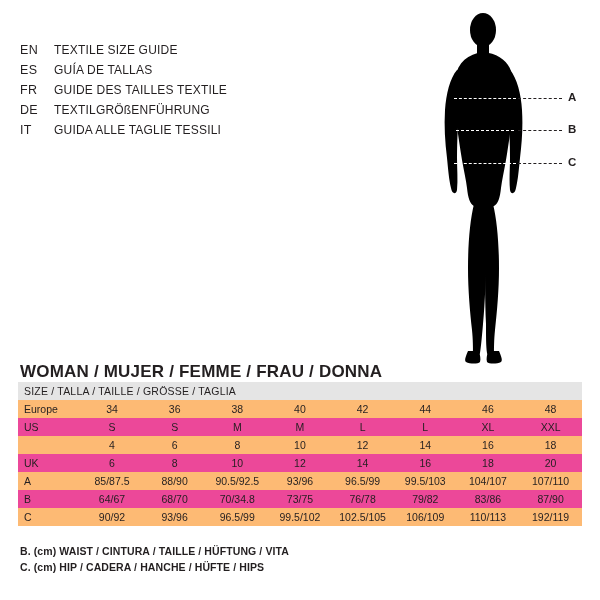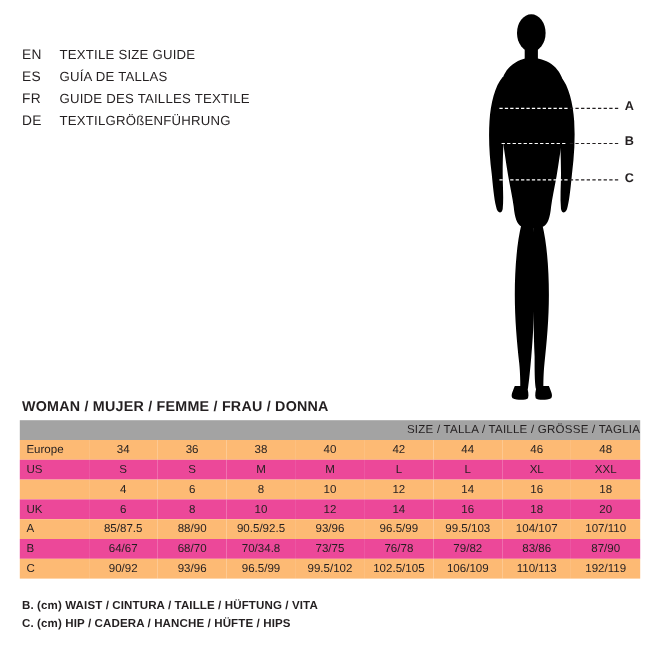--- a/index.html
+++ b/index.html
@@ -72,21 +72,21 @@
     font-size: 11.5px;
     font-weight: bold;
     color: #231f20;
   }
 
   
   .woman-heading {
     position: absolute;
     left: 20px;
     top: 362px;
-    font-size: 13px;
+    font-size: 17px;
     font-weight: bold;
     letter-spacing: 0.2px;
     color: #231f20;
     text-align: right;
   }
 
   
   .size-table {
     position: absolute;
     left: 18px;
@@ -102,24 +102,24 @@
     padding: 0;
     text-align: center;
     vertical-align: middle;
   }
   .size-table td.rowhead {
     text-align: left;
     padding-left: 6px;
     width: 76px;
   }
   .size-table tr.head td {
-    background: #a3a3a3;
+    background: #e5e5e5;
     font-weight: normal;
     font-size: 10.5px;
-    text-align: right;
+    text-align: left;
     padding-left: 6px;
     letter-spacing: 0.2px;
   }
   .size-table tr.shaded td {
     background: #fdba74;
   }
   .size-table tr.plain td {
     background: #ec4899;
   }
 
@@ -152,20 +152,24 @@
       <span class="lang-code">ES</span>
       <span class="lang-title">GUÍA DE TALLAS</span>
     </div>
     <div class="lang-row">
       <span class="lang-code">FR</span>
       <span class="lang-title">GUIDE DES TAILLES TEXTILE</span>
     </div>
     <div class="lang-row">
       <span class="lang-code">DE</span>
       <span class="lang-title">TEXTILGRÖßENFÜHRUNG</span>
+    </div>
+    <div class="lang-row">
+      <span class="lang-code">IT</span>
+      <span class="lang-title">GUIDA ALLE TAGLIE TESSILI</span>
     </div>
   </div>
 
   <div class="figure-wrap">
     <svg width="190" height="360" viewBox="0 0 190 360">
       <g fill="#000000">
 
         <ellipse cx="83" cy="22" rx="13" ry="17"></ellipse>
 
         <rect x="77" y="36" width="12" height="12"></rect>

